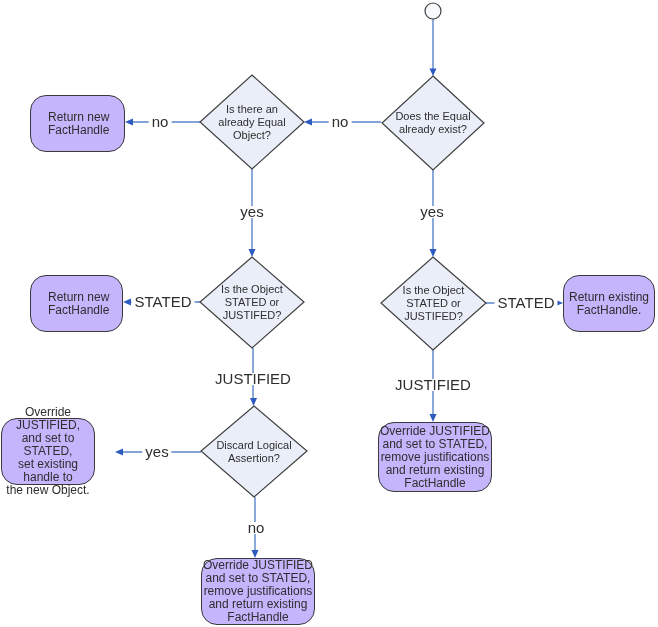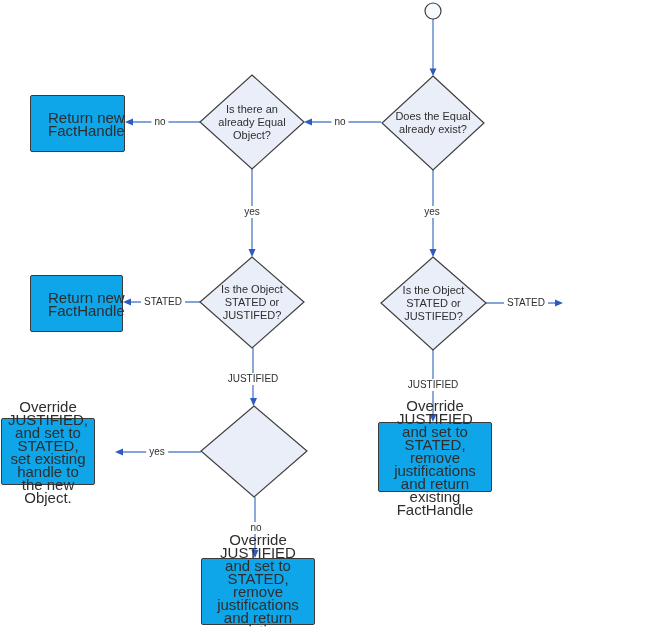--- a/index.html
+++ b/index.html
@@ -24,43 +24,43 @@
     justify-content: center;
     text-align: center;
     font-size: 11px;
     line-height: 13px;
     white-space: pre-line;
     z-index: 2;
   }
   .box {
     position: absolute;
     box-sizing: border-box;
-    background: #0ea5e9;
+    background: #c4b5fd;
     border: 1.5px solid #3a3a3a;
-    border-radius: 2px;
+    border-radius: 16px;
     display: flex;
     align-items: center;
     justify-content: center;
     text-align: center;
-    font-size: 15px;
+    font-size: 12px;
     line-height: 13px;
     white-space: pre-line;
     z-index: 2;
   }
   .box.left-text {
     justify-content: flex-start;
     text-align: left;
     padding-left: 17px;
   }
   .edge-label {
     position: absolute;
     transform: translate(-50%, -50%);
     background: #ffffff;
     padding: 0 3px;
-    font-size: 10px;
+    font-size: 15px;
     line-height: 12px;
     white-space: nowrap;
     z-index: 3;
   }
 </style>
 </head>
 <body>
 
 <div class="canvas">
 
@@ -123,25 +123,29 @@
 already exist?</div>
   <div class="node-text" style="left:200px; top:75px; width:104px; height:94px;">Is there an
 already Equal
 Object?</div>
   <div class="node-text" style="left:200px; top:257px; width:104px; height:91px;">Is the Object
 STATED or
 JUSTIFED?</div>
   <div class="node-text" style="left:381px; top:257px; width:105px; height:93px;">Is the Object
 STATED or
 JUSTIFED?</div>
+  <div class="node-text" style="left:201px; top:406px; width:106px; height:91px;">Discard Logical
+Assertion?</div>
 
   <div class="box left-text" style="left:30px; top:95px; width:95px; height:57px;">Return new
 FactHandle</div>
   <div class="box left-text" style="left:30px; top:275px; width:93px; height:57px;">Return new
 FactHandle</div>
+  <div class="box" style="left:563px; top:275px; width:92px; height:57px;">Return existing
+FactHandle.</div>
   <div class="box" style="left:1px; top:418px; width:94px; height:67px;">Override JUSTIFIED,
 and set to STATED,
 set existing handle to
 the new Object.</div>
   <div class="box" style="left:201px; top:558px; width:114px; height:67px;">Override JUSTIFIED
 and set to STATED,
 remove justifications
 and return existing
 FactHandle</div>
   <div class="box" style="left:378px; top:422px; width:114px; height:70px;">Override JUSTIFIED

